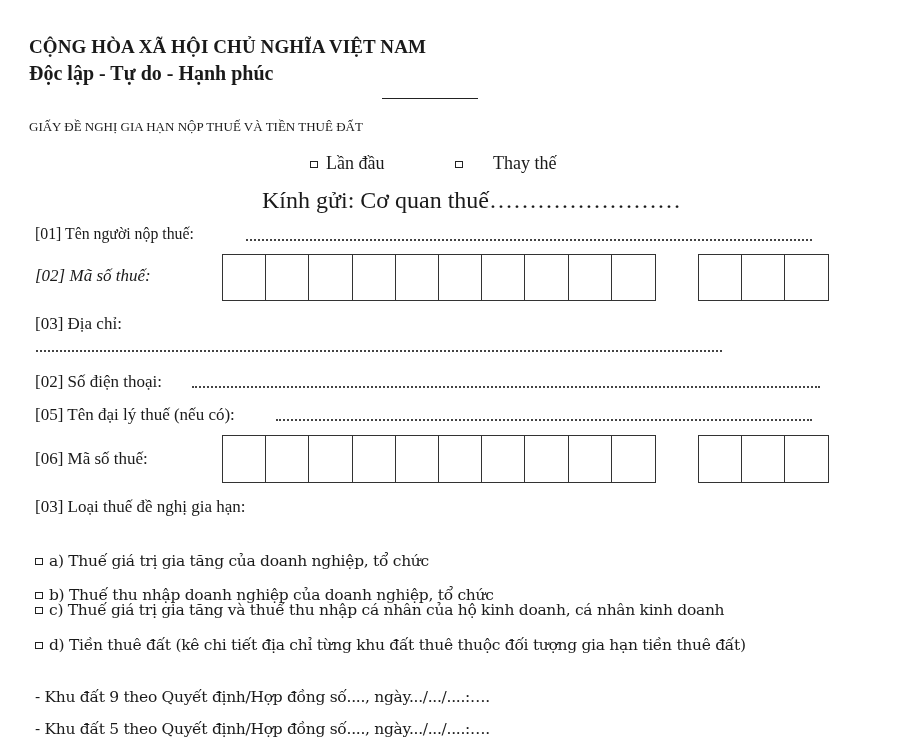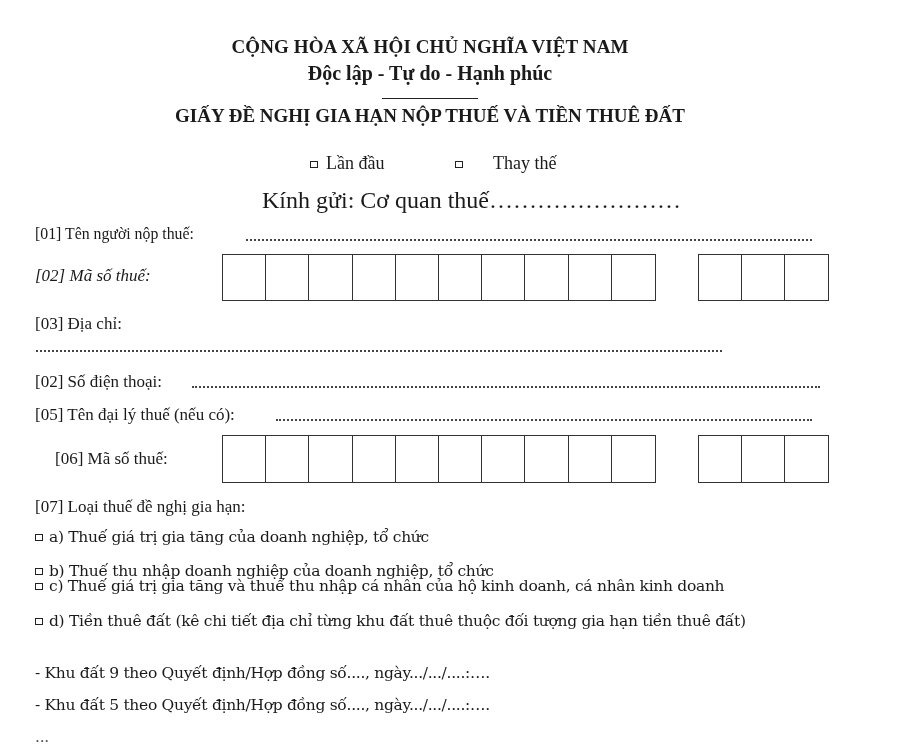--- a/index.html
+++ b/index.html
@@ -13,22 +13,22 @@
       position: relative;
       overflow: hidden;
       color: #1a1a1a;
       font-family: "Liberation Serif", "DejaVu Serif", serif;
     }
     .abs { position: absolute; white-space: nowrap; }
     .center-line {
       position: absolute;
       left: 0;
       width: 860px;
-      text-align: center;
       white-space: nowrap;
+      padding-left: 29px;
     }
     .nation {
       top: 36px;
       font-weight: bold;
       font-size: 19px;
       letter-spacing: 0.1px;
     }
     .motto {
       top: 62px;
       font-weight: bold;
@@ -36,23 +36,23 @@
     }
     .rule {
       position: absolute;
       top: 98px;
       left: 382px;
       width: 96px;
       height: 0;
       border-top: 1.5px solid #222;
     }
     .form-title {
-      top: 105px;
-      font-weight: bold;
-      font-size: 19px;
+      top: 119px;
+      font-weight: normal;
+      font-size: 13px;
     }
     .variant-row {
       top: 153px;
       font-size: 18px;
       left: 0;
       width: 860px;
     }
     .check-opt {
       position: absolute;
       top: 0;
@@ -102,20 +102,21 @@
       border-right: 1.5px solid #333;
       box-sizing: border-box;
       background: #fff;
     }
     .box-cell:last-child { border-right: none; }
 
     .alt-font {
       font-family: "DejaVu Serif", "Liberation Serif", serif;
       font-size: 15.5px;
       letter-spacing: -0.3px;
+      margin-top: 24px;
     }
     .opt-row {
       position: absolute;
       left: 35px;
       white-space: nowrap;
       display: flex;
       align-items: center;
     }
     .opt-row .chk { margin-right: 6px; top: 0; }
   </style>
@@ -167,40 +168,40 @@
 
 <div class="field-label" style="top:314px;">[03] Địa chỉ:</div>
 <div class="dotline" style="top:350px; left:36px; width:686px;"></div>
 
 <div class="field-label" style="top:372px;">[02] Số điện thoại:</div>
 <div class="dotline" style="top:386px; left:192px; width:628px;"></div>
 
 <div class="field-label" style="top:405px;">[05] Tên đại lý thuế (nếu có):</div>
 <div class="dotline" style="top:419px; left:276px; width:536px;"></div>
 
-<div class="field-label" style="top:449px;margin-left:20px;">[06] Mã số thuế:</div>
+<div class="field-label" style="top:449px;">[06] Mã số thuế:</div>
 <div class="box-group" style="left:222px; top:435px; width:434px; height:48px;">
   <div class="box-cell"></div>
   <div class="box-cell"></div>
   <div class="box-cell"></div>
   <div class="box-cell"></div>
   <div class="box-cell"></div>
   <div class="box-cell"></div>
   <div class="box-cell"></div>
   <div class="box-cell"></div>
   <div class="box-cell"></div>
   <div class="box-cell"></div>
 </div>
 <div class="box-group" style="left:698px; top:435px; width:131px; height:48px;">
   <div class="box-cell"></div>
   <div class="box-cell"></div>
   <div class="box-cell"></div>
 </div>
 
-<div class="field-label" style="top:497px;">[07] Loại thuế đề nghị gia hạn:</div>
+<div class="field-label" style="top:497px;">[03] Loại thuế đề nghị gia hạn:</div>
 
 <div class="opt-row alt-font" style="top:528px;">
   <span class="chk"></span>
   <span>a) Thuế giá trị gia tăng của doanh nghiệp, tổ chức</span>
 </div>
 <div class="opt-row alt-font" style="top:562px;">
   <span class="chk"></span>
   <span>b) Thuế thu nhập doanh nghiệp của doanh nghiệp, tổ chức</span>
 </div>
 <div class="opt-row alt-font" style="top:577px;">

